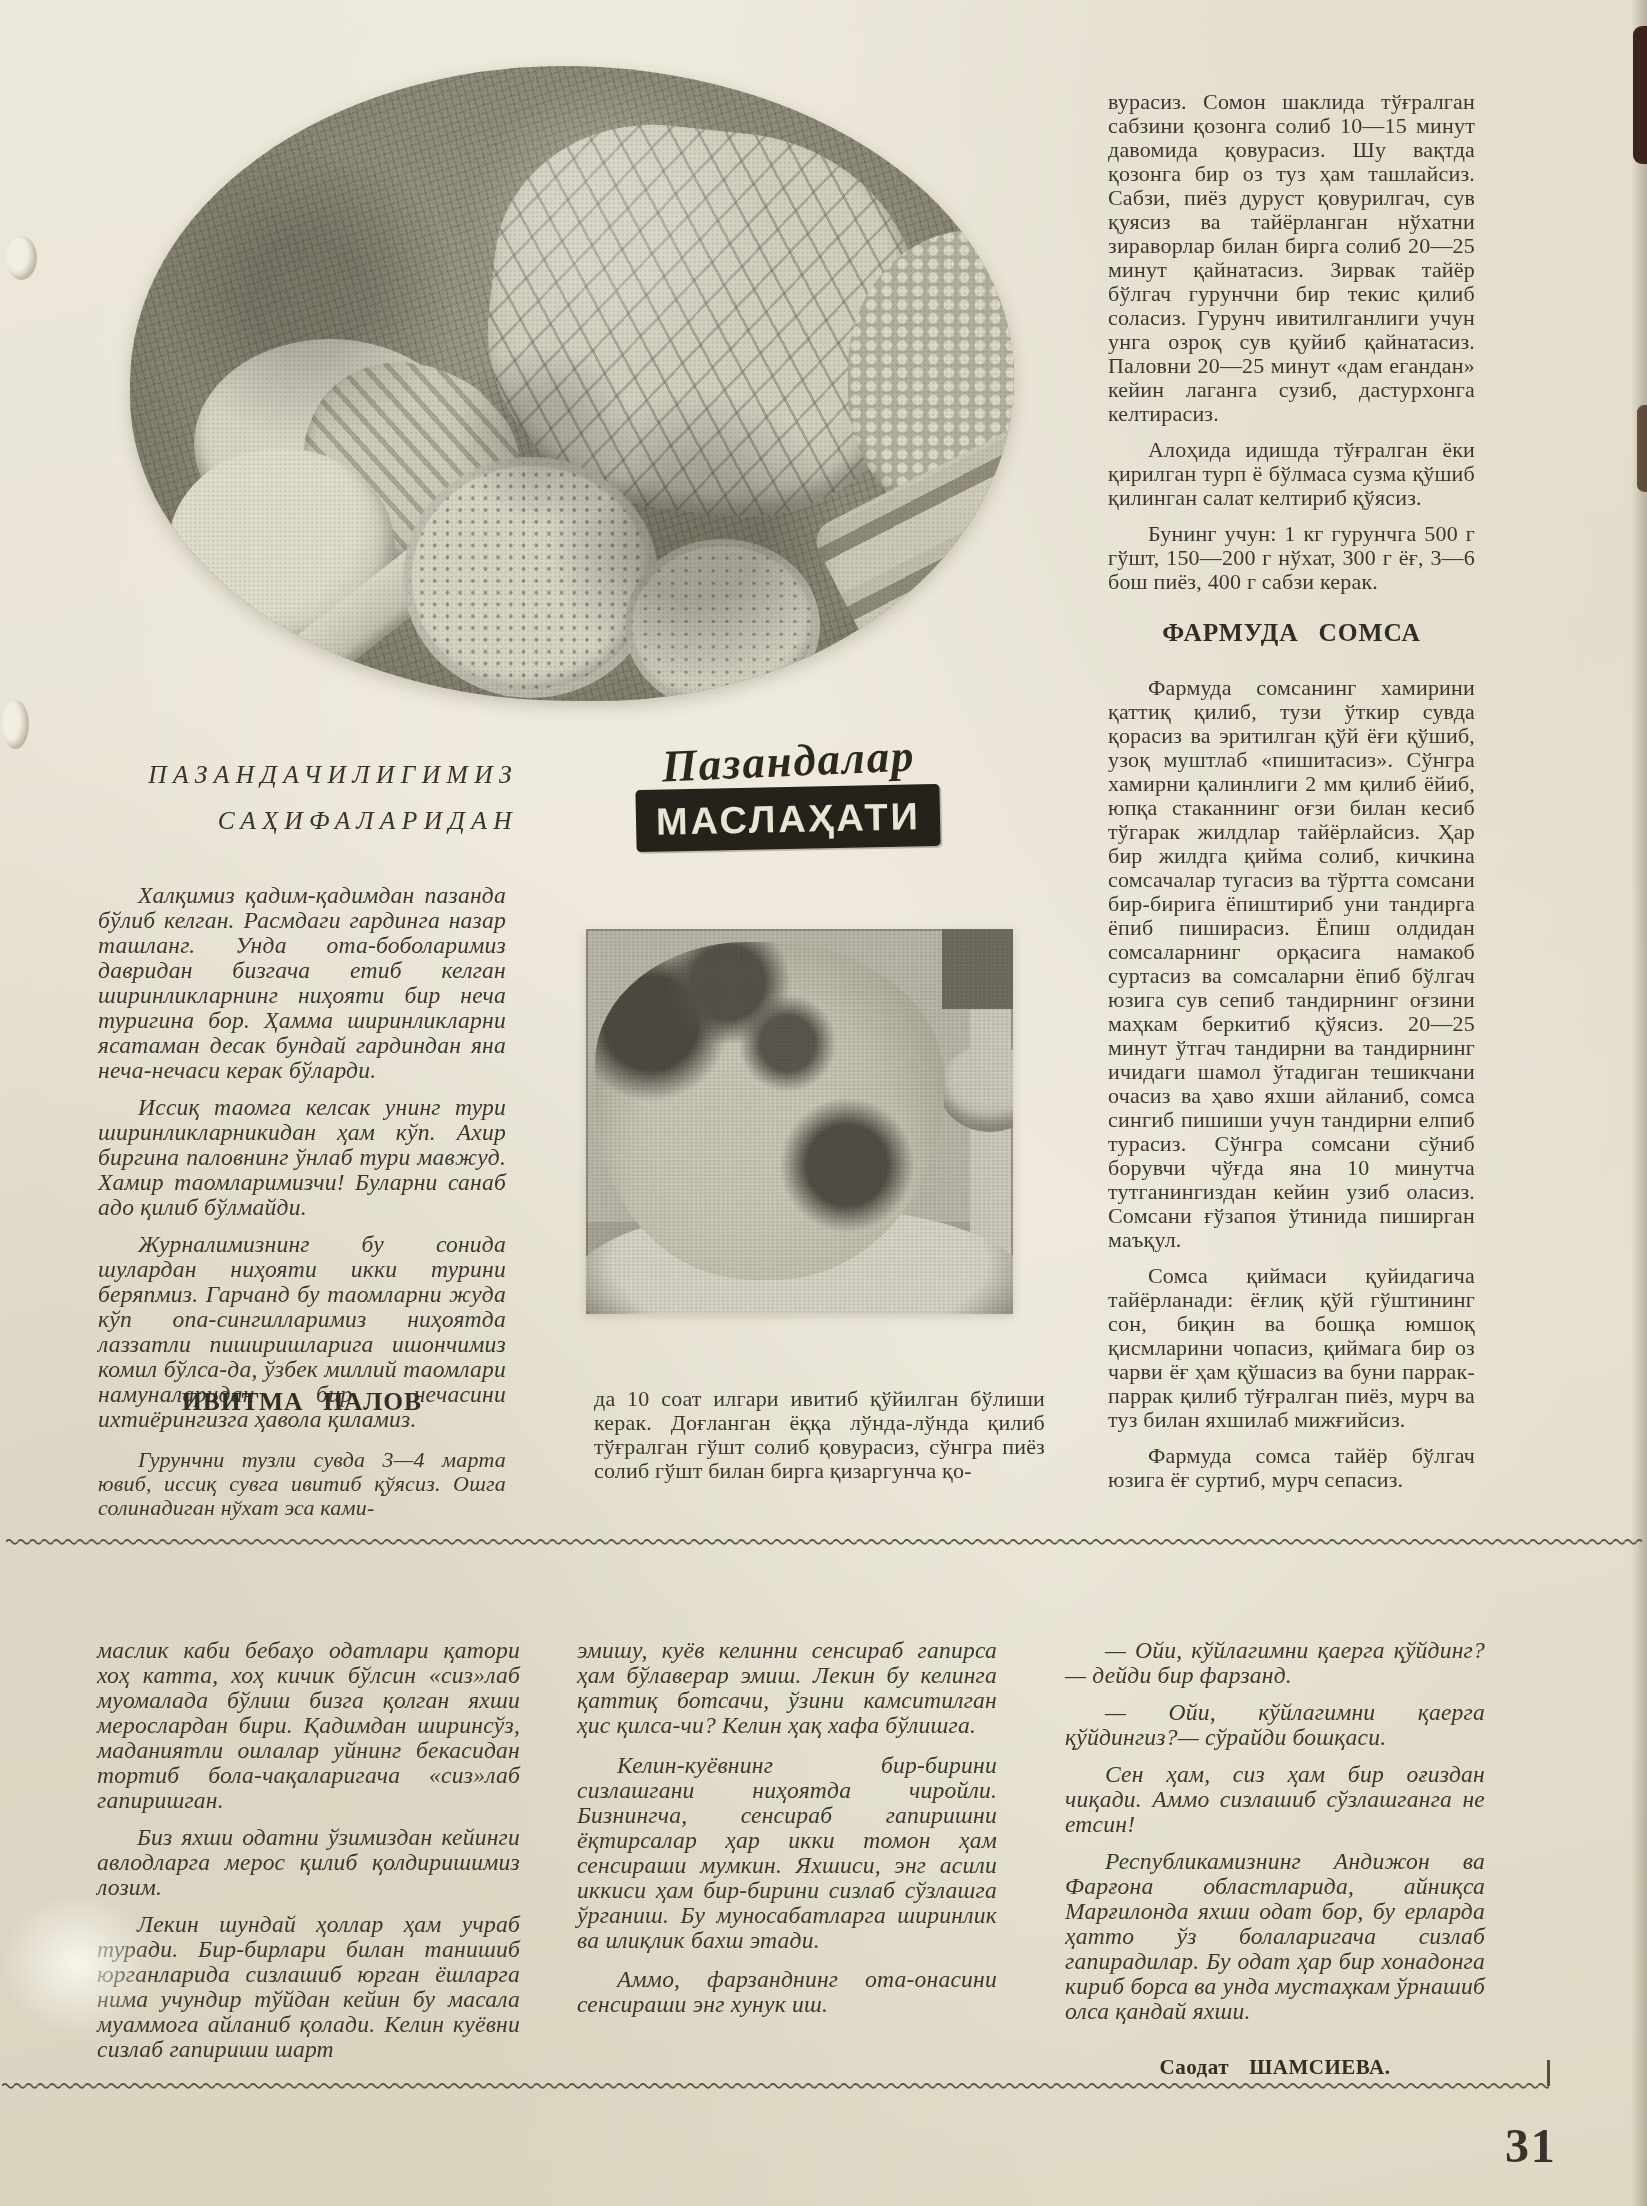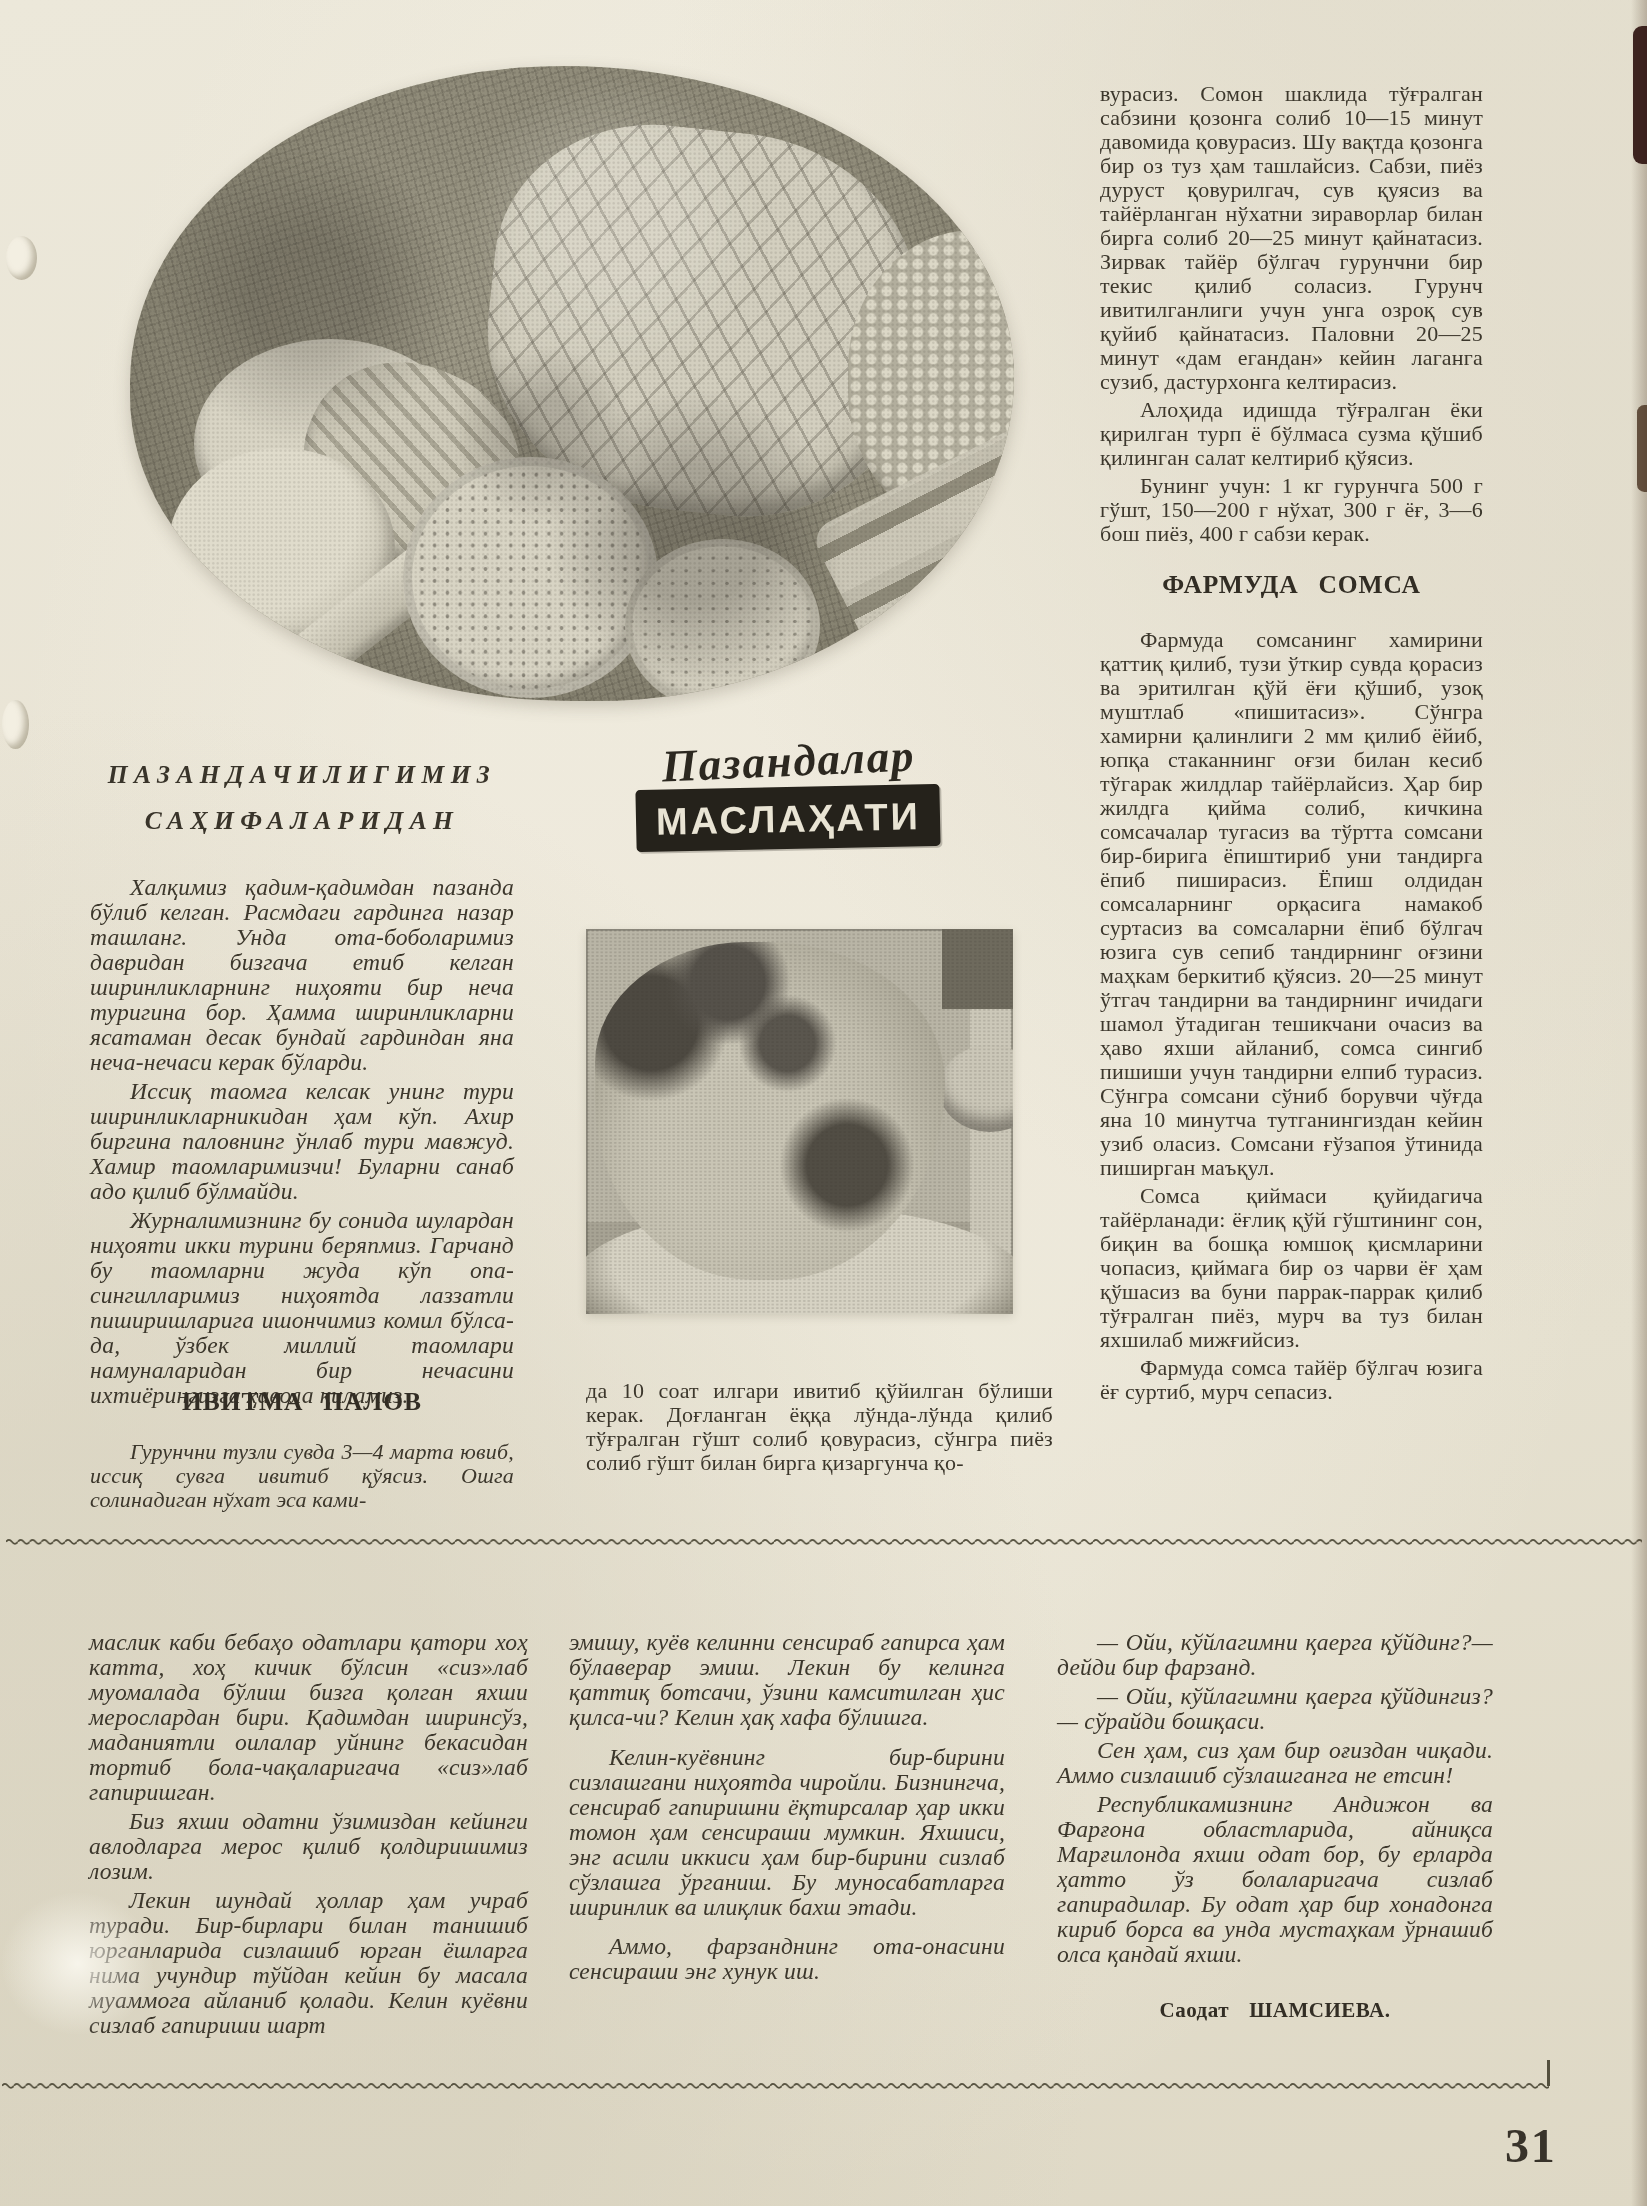--- a/index.html
+++ b/index.html
@@ -11,28 +11,28 @@
       radial-gradient(ellipse at 8% 88%, rgba(212,206,186,.55) 0 18%, rgba(212,206,186,0) 45%),
       radial-gradient(ellipse at 92% 10%, rgba(220,214,196,.5) 0 15%, rgba(220,214,196,0) 40%),
       radial-gradient(ellipse at 50% 40%, rgba(244,240,228,.5) 0 30%, rgba(244,240,228,0) 70%),
       linear-gradient(168deg,#ece8da 0%,#e9e4d5 35%,#e5e0cf 65%,#ded8c5 100%);
     font-family:"Liberation Serif","DejaVu Serif",serif;
     color:#3c372c;
     overflow:hidden;
   }
   .abs{position:absolute;}
   .col{position:absolute;text-align:justify;}
-  p{margin:4px;padding:0;}
+  p{margin:12px;padding:0;}
   .ind{text-indent:40px;}
   .upright{font-size:22px;line-height:24px;letter-spacing:0.2px;}
   .cursive{font-style:italic;font-size:23.6px;line-height:25px;letter-spacing:0.2px;}
   .gap{margin-top:14.5px;}
 
   
-  .intro-head{left:86px;width:432px;text-align:center;font-style:italic;font-weight:700;
+  .intro-head{left:86px;width:432px;text-align:right;font-style:italic;font-weight:400;
     font-size:25.5px;letter-spacing:6.4px;color:#39342a;}
   .recipe-head{font-weight:bold;text-align:center;font-size:25.5px;letter-spacing:0.9px;word-spacing:12.7px;color:#322d24;}
   #farmuda-head{margin:27px 0 31px 0;}
   .author-line{margin-top:31px;text-align:center;font-style:normal;font-weight:bold;
     font-size:21px;word-spacing:14.5px;letter-spacing:0.5px;color:#332e25;}
 
   
   .logo{left:625px;top:738px;width:327px;text-align:center;}
   .logo-script{display:block;font-style:italic;font-weight:bold;font-size:45px;line-height:47px;
     letter-spacing:1.8px;color:#2c2820;transform:rotate(-2.5deg);}

